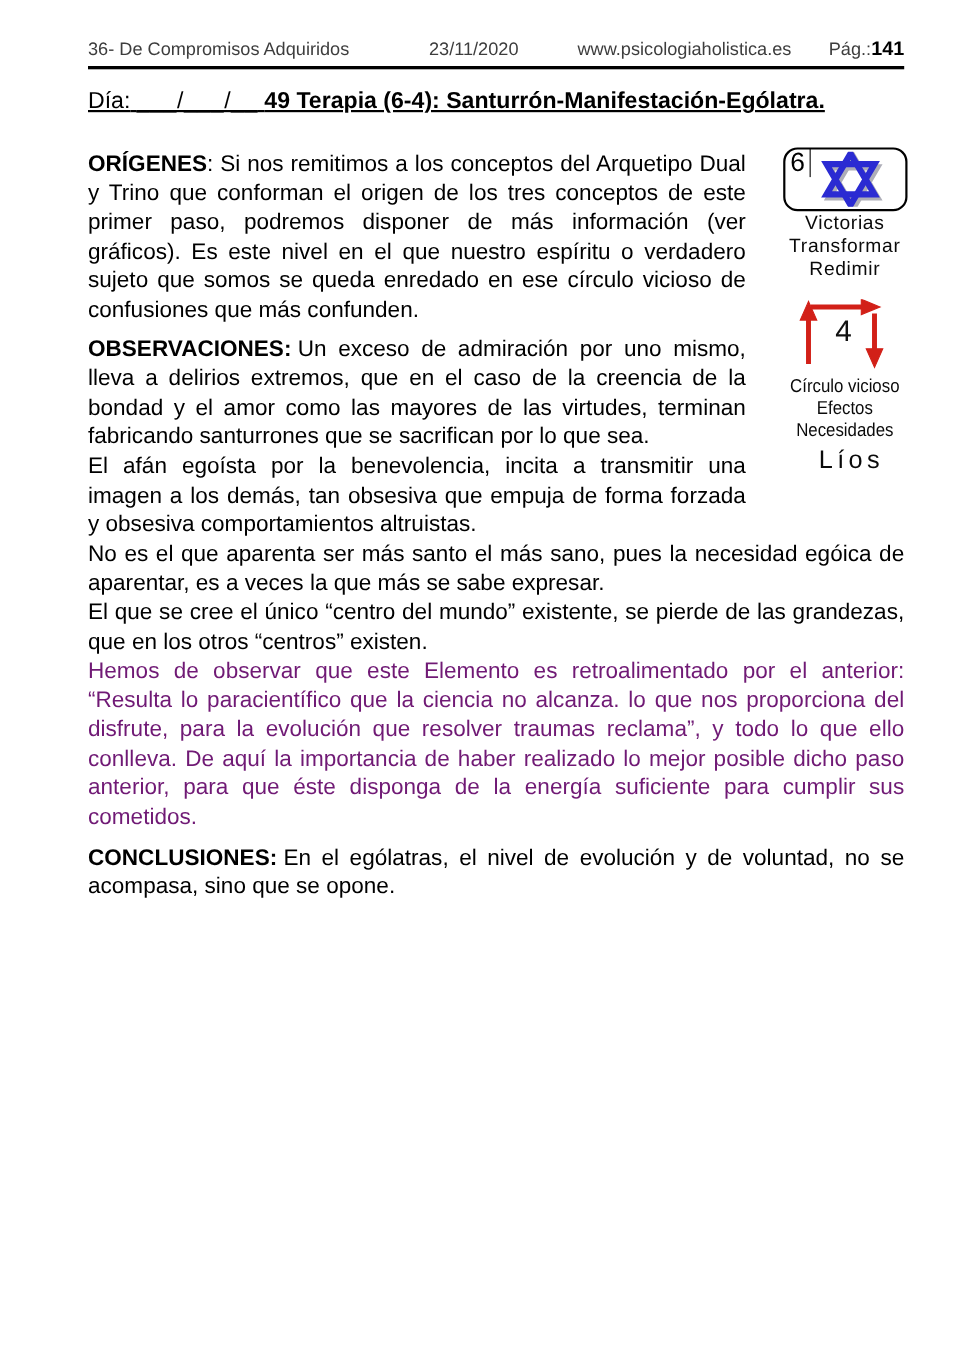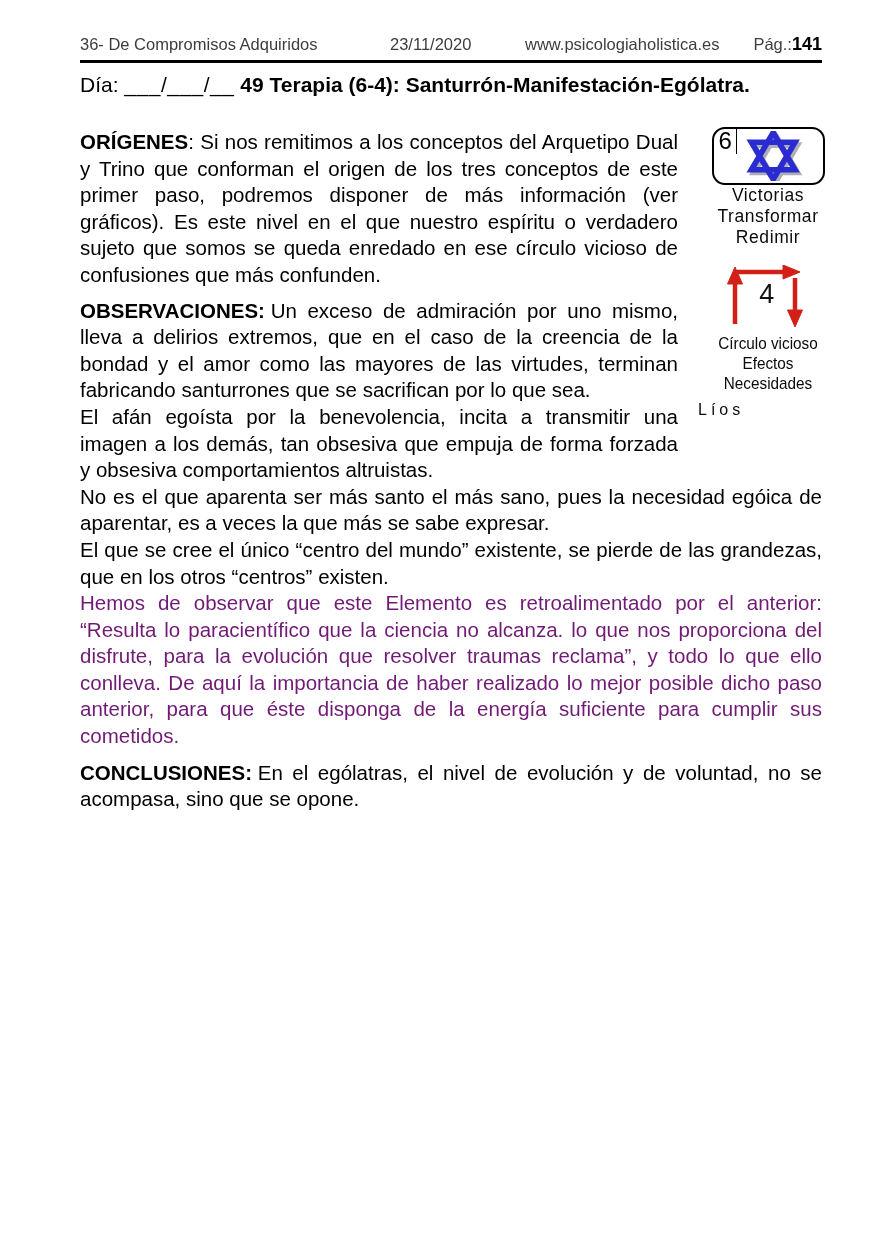--- a/index.html
+++ b/index.html
@@ -22,23 +22,24 @@
     font-size:16.5px;
     color:#3d3d3d;
   }
   .header .h-left{width:310px;}
   .header .h-date{width:135px;}
   .header .h-site{width:212px;}
   .header .h-pag{margin-left:auto;white-space:nowrap;}
   .header .h-pagnum{font-weight:bold;color:#000;font-size:18px;}
   
   .title-line{
-    margin-top:10px;
+    margin-top:17px;
     font-size:21px;
     white-space:nowrap;
+    text-decoration:underline;
   }
   .title-line .blanks{letter-spacing:0.5px;}
   .title-line .title-bold{font-weight:bold;}
   
   .body{
     margin-top:15px;
     font-size:20.5px;
     line-height:26.6px;
     text-align:justify;
   }
@@ -88,22 +89,22 @@
     position:absolute;top:14px;left:50%;
     transform:translateX(-58%);
     font-size:27px;font-weight:400;color:#111;
   }
   .cycle-labels{margin-top:5px;}
   .fig-label-cycle{
     font-size:17px;line-height:20px;color:#0a0a0a;
     transform:scaleX(0.9);transform-origin:center;
   }
   .fig-label-lios{
-    font-size:16px;line-height:28px;letter-spacing:4px;
-    text-align:left;padding-left:12px;margin-top:2px;
+    font-size:23px;line-height:28px;letter-spacing:4px;
+    text-align:center;padding-left:12px;margin-top:2px;
     transform:none;
   }
 </style>
 </head>
 <body>
 
 <div class="page">
 
   <div class="header">
     <span class="h-left">36- De Compromisos Adquiridos</span>

